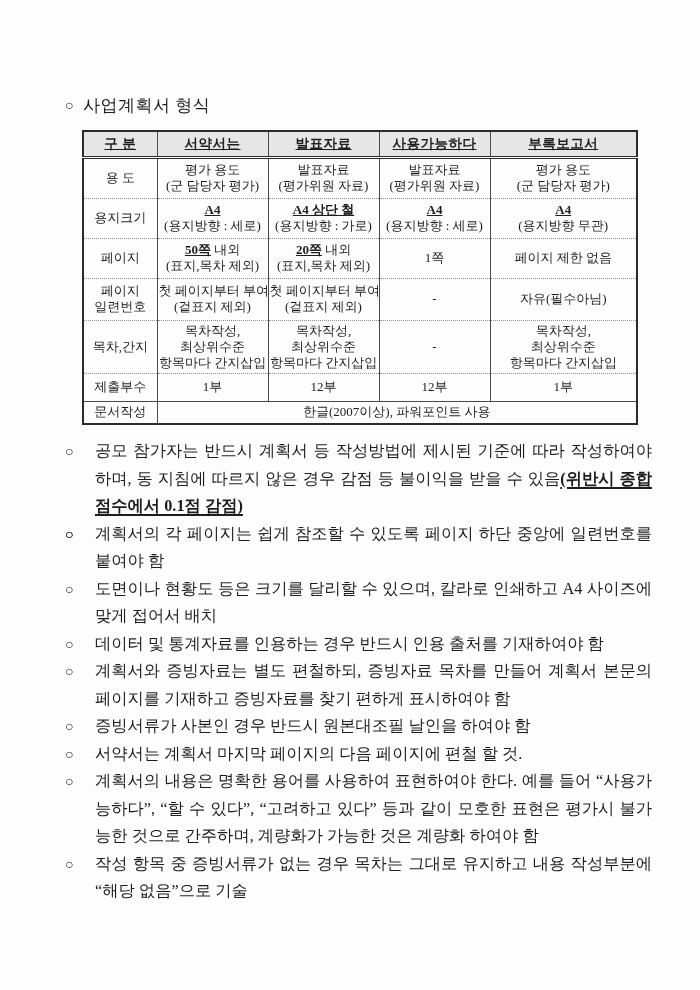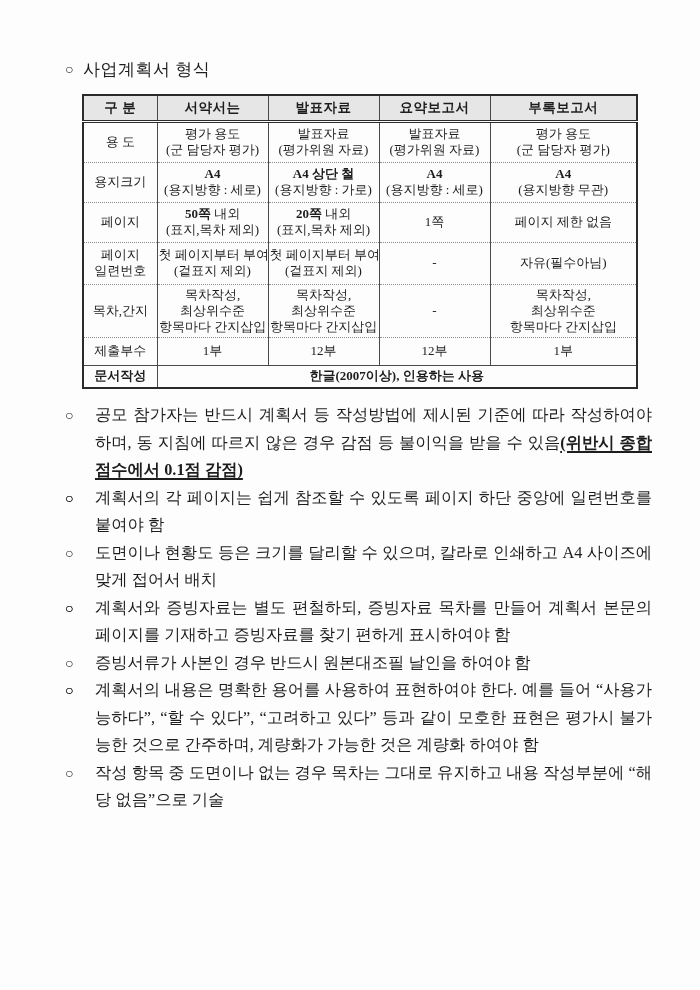--- a/index.html
+++ b/index.html
@@ -4,53 +4,53 @@
 <style>
   * { margin:0; padding:0; box-sizing:border-box; }
   html,body { width:700px; height:990px; }
   body {
     font-family:"Liberation Serif","DejaVu Serif",serif;
     background:#ffffff;
   }
   .page {
     position:relative; width:700px; height:990px; overflow:hidden;
     background:var(--page-bg,#fdfdfd); color:var(--text,#1d1d1d);
-    padding:60px 48px 0 65px;
+    padding:96px 48px 0 65px;
   }
   
   .doc-title { font-size:17px; line-height:20px; letter-spacing:0.5px; white-space:nowrap; }
   .doc-title .circle { font-size:14px; margin-right:9px; position:relative; top:-1px; }
   
   table.fmt {
     border-collapse:collapse; table-layout:fixed; width:554px;
     margin:13px 0 0 17px;
     border:2px solid var(--border,#2b2b2b);
   }
   table.fmt th, table.fmt td {
     border-left:1px solid var(--grid,#4a4a4a);
     font-size:13px; font-weight:normal; text-align:center; vertical-align:middle;
     padding:2px 1px; line-height:16px; overflow:hidden;
   }
   table.fmt thead tr { height:26px; }
   table.fmt thead th {
     background:var(--header-bg,#e6e6e6); font-weight:bold; font-size:13.5px;
-    border-bottom:3px double var(--border,#2b2b2b); letter-spacing:0.5px;
+    border-bottom:3px double var(--border,#2b2b2b); letter-spacing:0.5px;text-decoration:underline;
   }
   #fmt-body tr + tr th, #fmt-body tr + tr td { border-top:1px dotted var(--dotted,#909090); }
-  #fmt-body tr.footer-row th, #fmt-body tr.footer-row td { border-top:1px solid var(--grid,#4a4a4a);font-weight:bold; }
+  #fmt-body tr.footer-row th, #fmt-body tr.footer-row td { border-top:1px solid var(--grid,#4a4a4a); }
   #fmt-body tr:nth-child(1){ height:41px; }
   #fmt-body tr:nth-child(2){ height:40px; }
   #fmt-body tr:nth-child(3){ height:40px; }
   #fmt-body tr:nth-child(4){ height:42px; }
   #fmt-body tr:nth-child(5){ height:53px; }
   #fmt-body tr:nth-child(6){ height:28px; }
   #fmt-body tr:nth-child(7){ height:23px; }
   .row-label { white-space:pre-line; }
   .cl { line-height:16px; white-space:nowrap; }
-  .cl .b { font-weight:bold; }
+  .cl .b { font-weight:bold;text-decoration:underline; }
   
   ul.notes { list-style:none; width:587px; margin-top:12px; }
   ul.notes li {
     position:relative; padding-left:30px;
     font-size:16.3px; line-height:27.5px; text-align:justify;
   }
   ul.notes li .o { position:absolute; left:0; top:1px; font-size:14px; }
   .bu {
     font-weight:bold;
     text-decoration:underline;
@@ -73,21 +73,21 @@
         <col style="width:111px">
         <col style="width:111px">
         <col style="width:111px">
         <col style="width:147px">
     </colgroup>
     <thead>
       <tr id="fmt-head-row">
           <th>구 분</th>
           <th>서약서는</th>
           <th>발표자료</th>
-          <th>요약보고서</th>
+          <th>사용가능하다</th>
           <th>부록보고서</th>
         </tr>
     </thead>
     <tbody id="fmt-body">
         <tr>
           <th class="row-label">용 도</th>
           <td>
             <div class="cl">평가 용도</div>
             <div class="cl">(군 담당자 평가)</div>
           </td>
@@ -189,31 +189,31 @@
           </td>
           <td>
             <div class="cl">12부</div>
           </td>
           <td>
             <div class="cl">1부</div>
           </td>
         </tr>
         <tr class="footer-row">
           <th class="row-label">문서작성</th>
-          <td colspan="4">한글(2007이상), 인용하는 사용</td>
+          <td colspan="4">한글(2007이상), 파워포인트 사용</td>
         </tr>
       </tbody>
   </table>
 
   <ul class="notes" id="notes-list">
       <li><span class="o">○</span><span><span>공모 참가자는 반드시 계획서 등 작성방법에 제시된 기준에 따라 작성하여야 하며, 동 지침에 따르지 않은 경우 감점 등 불이익을 받을 수 있음</span><span class="bu">(위반시 종합점수에서 0.1점 감점)</span></span></li>
       <li><span class="o">○</span></li>
       <li><span class="o">○</span><span><span>계획서의 각 페이지는 쉽게 참조할 수 있도록 페이지 하단 중앙에 일련번호를 붙여야 함</span></span></li>
       <li><span class="o">○</span><span><span>도면이나 현황도 등은 크기를 달리할 수 있으며, 칼라로 인쇄하고 A4 사이즈에 맞게 접어서 배치</span></span></li>
-      <li><span class="o">○</span></li>
+      <li><span class="o">○</span><span><span>데이터 및 통계자료를 인용하는 경우 반드시 인용 출처를 기재하여야 함</span></span></li>
       <li><span class="o">○</span><span><span>계획서와 증빙자료는 별도 편철하되, 증빙자료 목차를 만들어 계획서 본문의 페이지를 기재하고 증빙자료를 찾기 편하게 표시하여야 함</span></span></li>
       <li><span class="o">○</span><span><span>증빙서류가 사본인 경우 반드시 원본대조필 날인을 하여야 함</span></span></li>
-      <li><span class="o">○</span></li>
+      <li><span class="o">○</span><span><span>서약서는 계획서 마지막 페이지의 다음 페이지에 편철 할 것.</span></span></li>
       <li><span class="o">○</span><span><span>계획서의 내용은 명확한 용어를 사용하여 표현하여야 한다. 예를 들어 “사용가능하다”, “할 수 있다”, “고려하고 있다” 등과 같이 모호한 표현은 평가시 불가능한 것으로 간주하며, 계량화가 가능한 것은 계량화 하여야 함</span></span></li>
-      <li><span class="o">○</span><span><span>작성 항목 중 도면이나 없는 경우 목차는 그대로 유지하고 내용 작성부분에 “해당 없음”으로 기술</span></span></li>
+      <li><span class="o">○</span><span><span>작성 항목 중 증빙서류가 없는 경우 목차는 그대로 유지하고 내용 작성부분에 “해당 없음”으로 기술</span></span></li>
     </ul>
 
 </div>
 
 </body></html>

